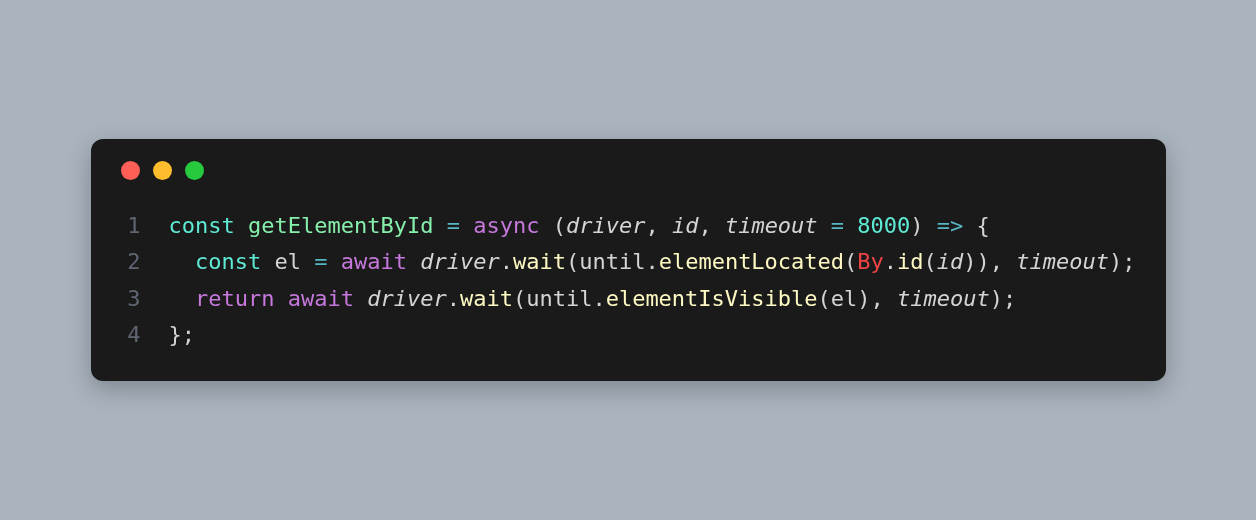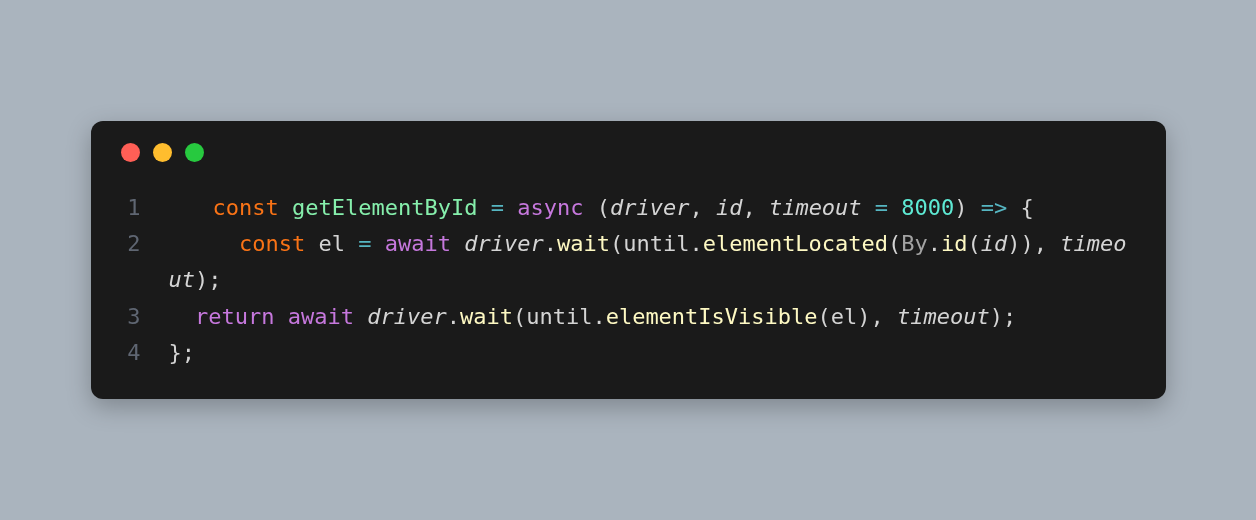--- a/index.html
+++ b/index.html
@@ -48,27 +48,27 @@
       flex-shrink: 0;
       width: 22px;
       margin-right: 28px;
     }
     .code-content {
       color: #d4d4d4;
       white-space: pre-wrap;
       word-break: break-all;
       flex: 1;
     }
-    .tok-keyword { color: #f97316; margin-left: 44px; }
+    .tok-keyword { color: #5eead4; }
     .tok-keyword2 { color: #c678dd; text-align: right; }
     .tok-funcname { color: #86efac; }
     .tok-param { color: #d4d4d4; font-style: italic; }
     .tok-operator { color: #56b6c2; }
     .tok-method { color: #fef9c3; }
-    .tok-class { color: #a3a3a3; margin-top: 24px; }
+    .tok-class { color: #ef4444; margin-top: 24px; }
     .tok-number { color: #5eead4; text-align: center; }
     .tok-punct { color: #d4d4d4; }
     .tok-ident { color: #d4d4d4; font-style: italic; }
   </style>
 </head>
 <body>
 
 <div class="code-window">
   <div class="traffic-lights">
     <div class="traffic-light tl-red"></div>

